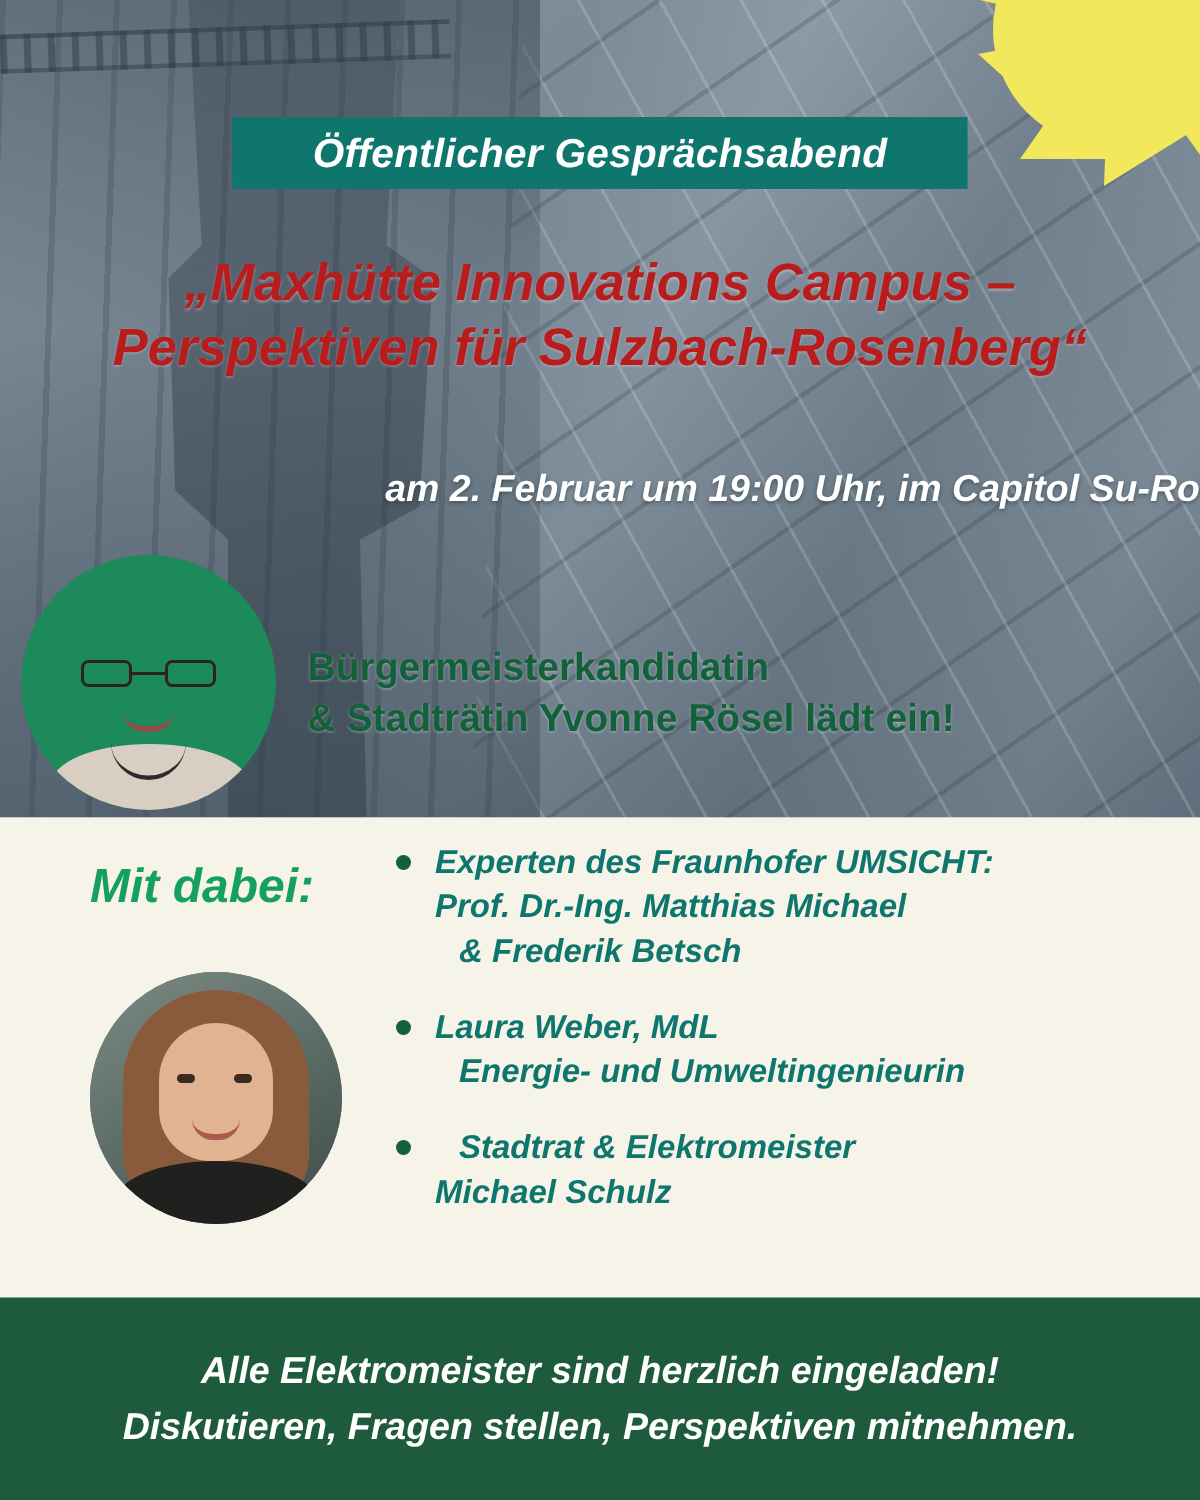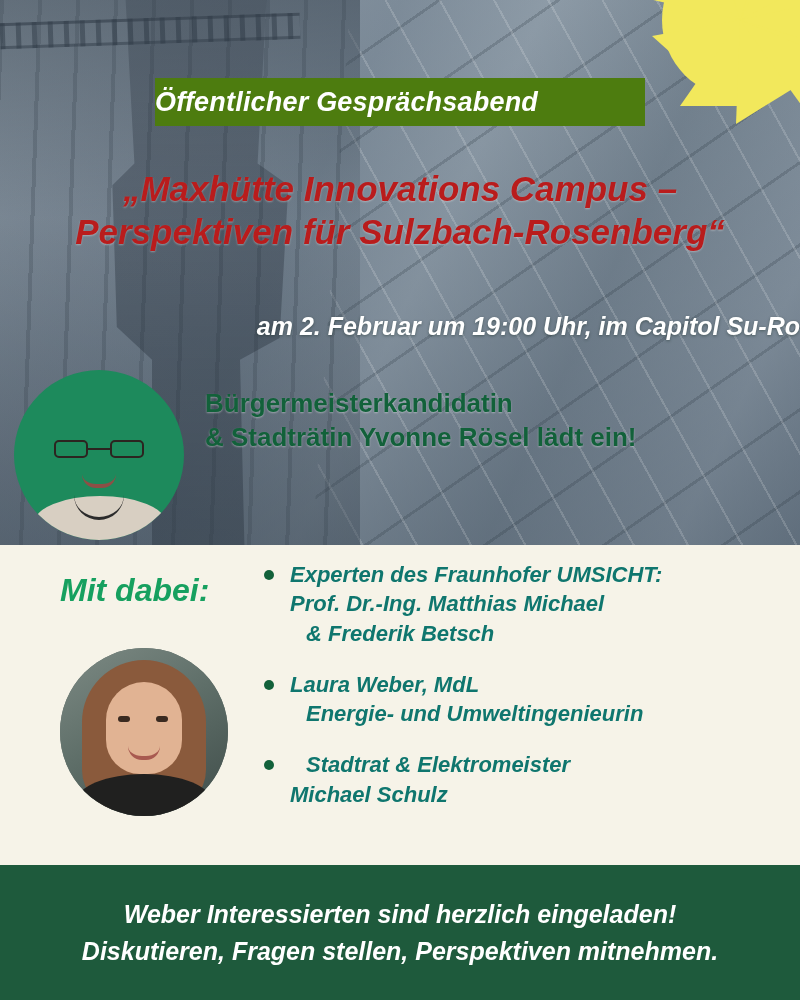--- a/index.html
+++ b/index.html
@@ -63,22 +63,22 @@
     right: -70px; top: -90px;
     width: 330px; height: 320px;
     pointer-events: none;
   }
   .sun-burst svg { width: 100%; height: 100%; display: block; }
 
   
   .band-headline {
     position: absolute;
     left: 155px; top: 78px; width: 490px; height: 48px;
-    background: #4d7c0f;
-    display: flex; align-items: center; 
+    background: #0f766e;
+    display: flex; align-items: center; justify-content: center;
   }
   .band-headline .txt {
     color: #ffffff;
     font-size: 27px;
     font-weight: bold;
     font-style: italic;
     letter-spacing: 0.2px;
     white-space: nowrap;
   }
 
@@ -148,21 +148,21 @@
     background: #d8cfc2; border-radius: 50% 50% 0 0;
   }
   .portrait-main .necklace {
     position: absolute; left: 60px; bottom: 20px; width: 50px; height: 26px;
     border-bottom: 3px solid #2b2b2b; border-radius: 0 0 26px 26px;
   }
 
   
   .invite {
     position: absolute;
-    left: 205px; top: 387px; width: 585px;
+    left: 205px; top: 428px; width: 585px;
     color: #12613a;
     font-size: 26px;
     font-weight: bold;
     line-height: 1.3;
     text-shadow: 0 1px 2px rgba(255,255,255,0.4);
   }
 
   
   .cream {
     position: absolute;
@@ -341,17 +341,17 @@
 
     <div class="speaker">
       <span class="bullet"></span>
       <span class="ln indent">Stadtrat &amp; Elektromeister</span>
       <span class="ln">Michael Schulz</span>
     </div>
 
   </div>
 
   <div class="footer">
-    <div class="f1">Weber Interessierten sind herzlich eingeladen!</div>
+    <div class="f1">Alle Elektromeister sind herzlich eingeladen!</div>
     <div class="f2">Diskutieren, Fragen stellen, Perspektiven mitnehmen.</div>
   </div>
 
 </div>
 
 </body></html>

